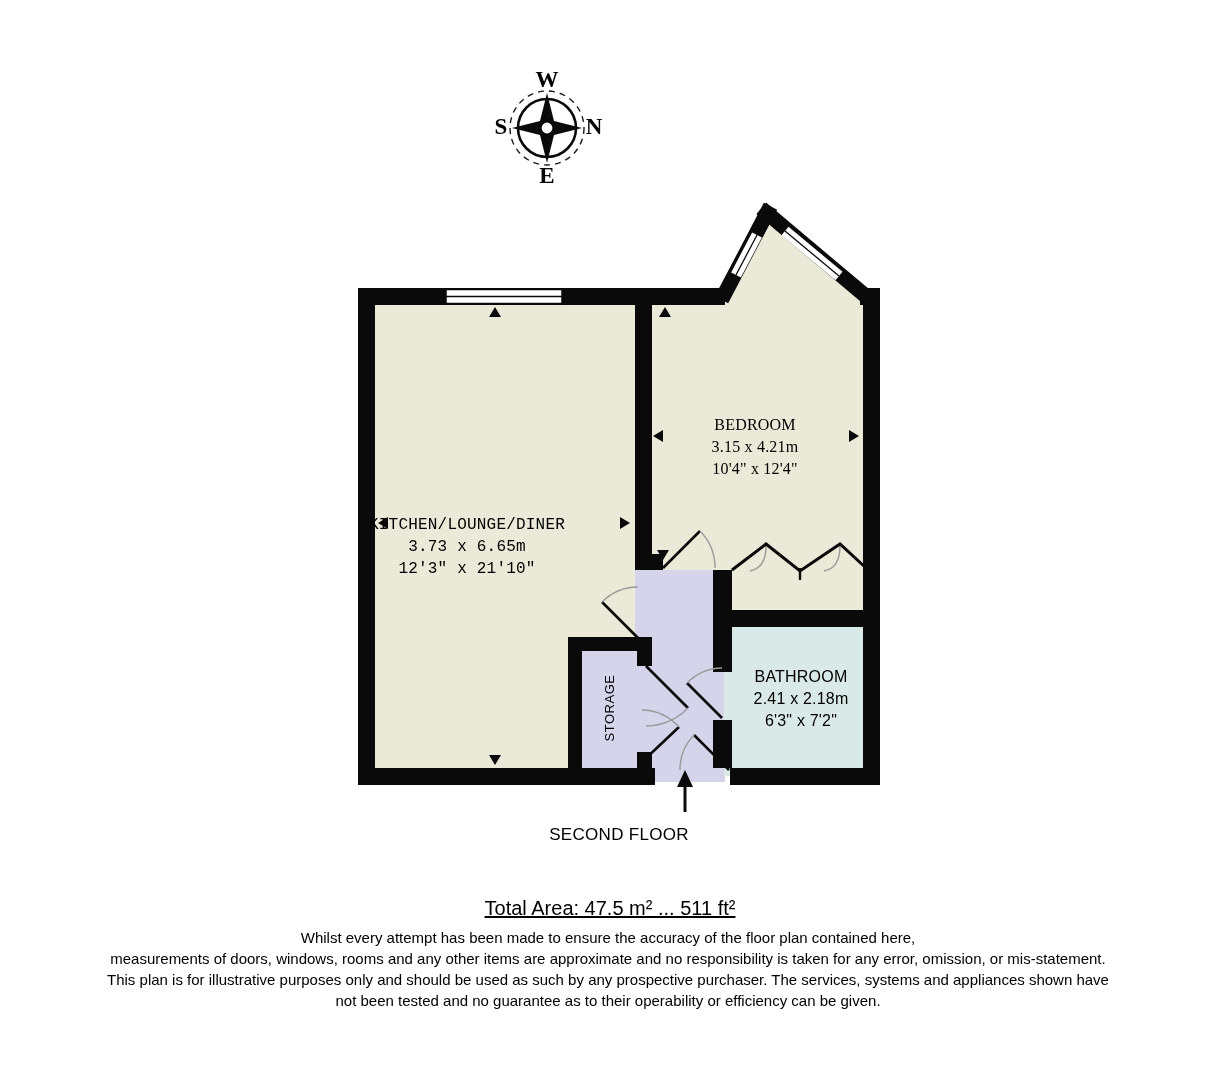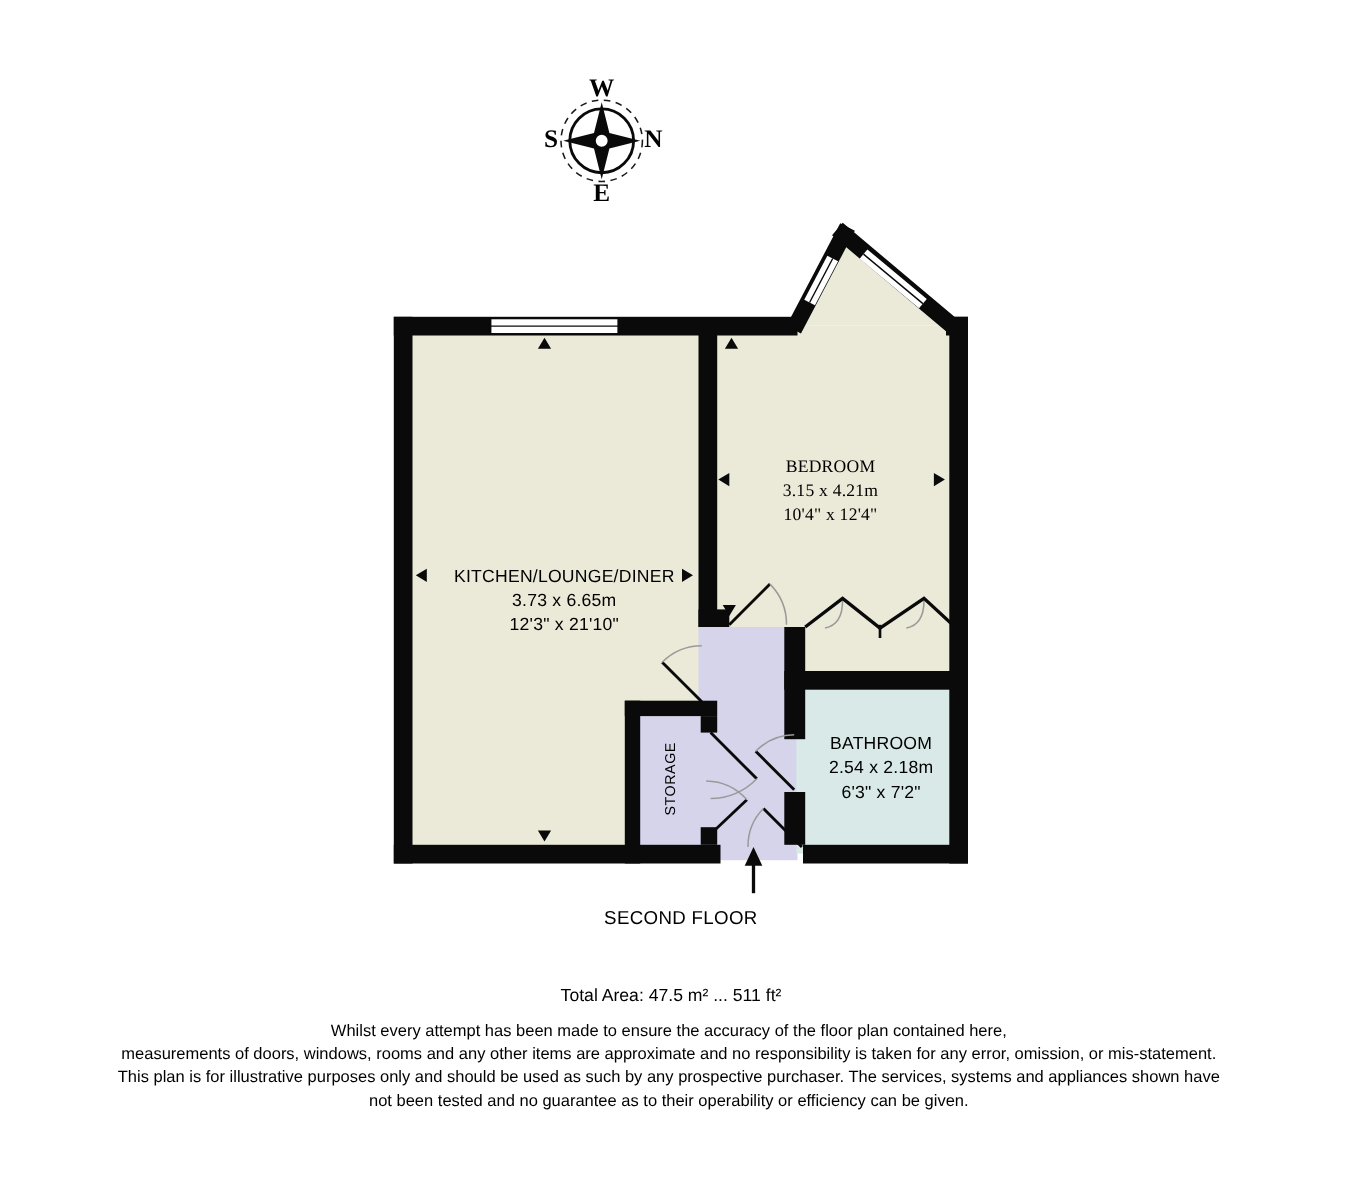--- a/index.html
+++ b/index.html
@@ -6,21 +6,21 @@
   #canvas{
     position:relative;width:1232px;height:1080px;background:#fff;overflow:hidden;
     font-family:"Liberation Sans", sans-serif;color:#000;
   }
   #plan-svg{position:absolute;left:0;top:0;}
   .abs{position:absolute;transform:translate(-50%,-50%);text-align:center;white-space:nowrap;}
   .room-label{font-size:16px;line-height:22px;letter-spacing:.2px;}
   .compass-letter{font-family:"Liberation Serif", serif;font-weight:bold;font-size:23px;}
   .storage-label{font-size:13px;letter-spacing:.5px;transform:translate(-50%,-50%) rotate(-90deg);}
   .floor-label{font-size:17px;letter-spacing:.3px;text-align:right;}
-  .total-area{position:absolute;left:0;top:897px;width:1220px;text-align:center;font-size:16px;}
+  .total-area{position:absolute;left:0;top:897px;width:1220px;text-align:center;font-size:20px;text-decoration:underline;}
   .disclaimer{position:absolute;left:0;top:927px;width:1216px;text-align:center;
     font-size:15px;line-height:21px;white-space:pre-line;}
 </style>
 </head>
 <body>
 
 <div id="canvas">
 
   <svg id="plan-svg" width="1232" height="1080" viewBox="0 0 1232 1080">
 
@@ -116,35 +116,35 @@
       <line x1="685" y1="812" x2="685" y2="784" stroke="#0a0a0a" stroke-width="3"></line>
       <polygon points="677,787 693,787 685,770" fill="#0a0a0a"></polygon>
     </g>
   </svg>
 
   <div class="abs compass-letter" style="left:547px;top:80px;">W</div>
   <div class="abs compass-letter" style="left:594px;top:127px;">N</div>
   <div class="abs compass-letter" style="left:547px;top:176px;">E</div>
   <div class="abs compass-letter" style="left:501px;top:127px;">S</div>
 
-  <div class="abs room-label" style="left:513px;top:547px;">
+  <div class="abs room-label" style="left:467px;top:547px;font-family:Liberation Mono, monospace;">
     <div>KITCHEN/LOUNGE/DINER</div>
     <div>3.73 x 6.65m</div>
     <div>12'3" x 21'10"</div>
   </div>
 
   <div class="abs room-label" style="left:755px;top:447px;font-family:Liberation Serif, serif;">
     <div>BEDROOM</div>
     <div>3.15 x 4.21m</div>
     <div>10'4" x 12'4"</div>
   </div>
 
   <div class="abs room-label" style="left:801px;top:699px;">
     <div>BATHROOM</div>
-    <div>2.54 x 2.18m</div>
+    <div>2.41 x 2.18m</div>
     <div>6'3" x 7'2"</div>
   </div>
 
   <div class="abs storage-label" style="left:609px;top:708px;">STORAGE</div>
 
   <div class="abs floor-label" style="left:619px;top:835px;">SECOND FLOOR</div>
 
   <div class="total-area">Total Area: 47.5 m² ... 511 ft²</div>
 
   <div class="disclaimer">Whilst every attempt has been made to ensure the accuracy of the floor plan contained here,

